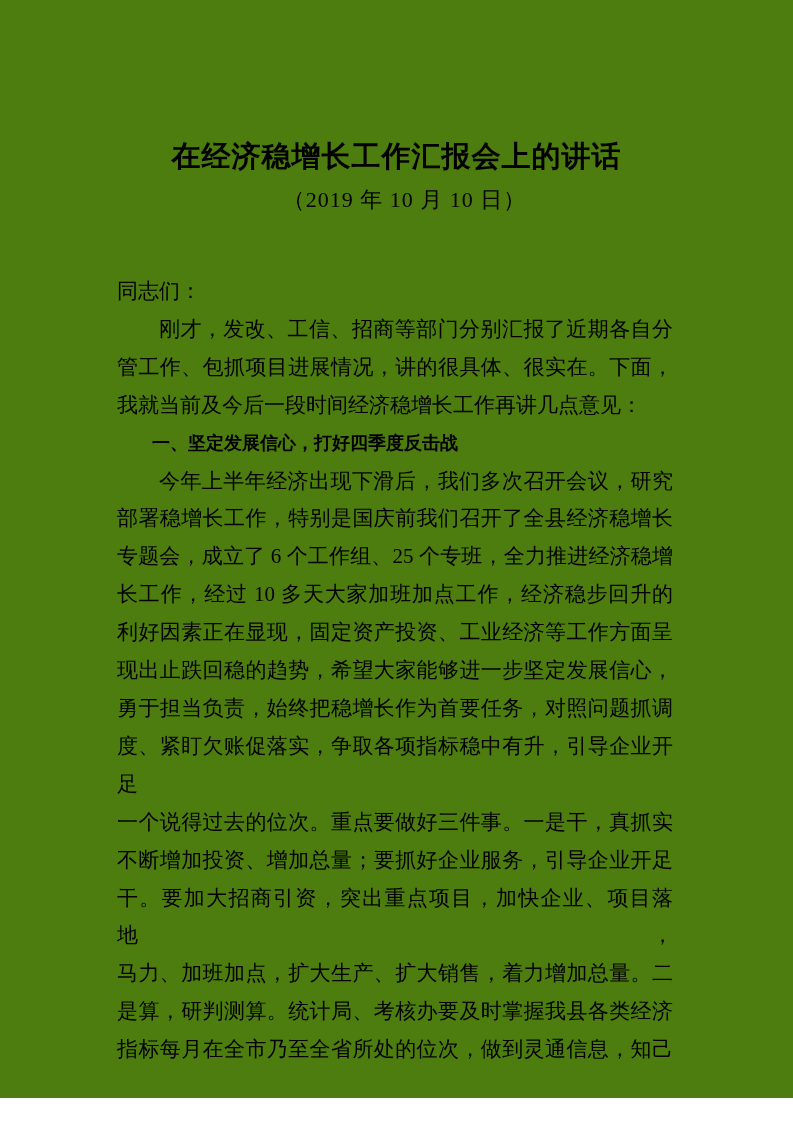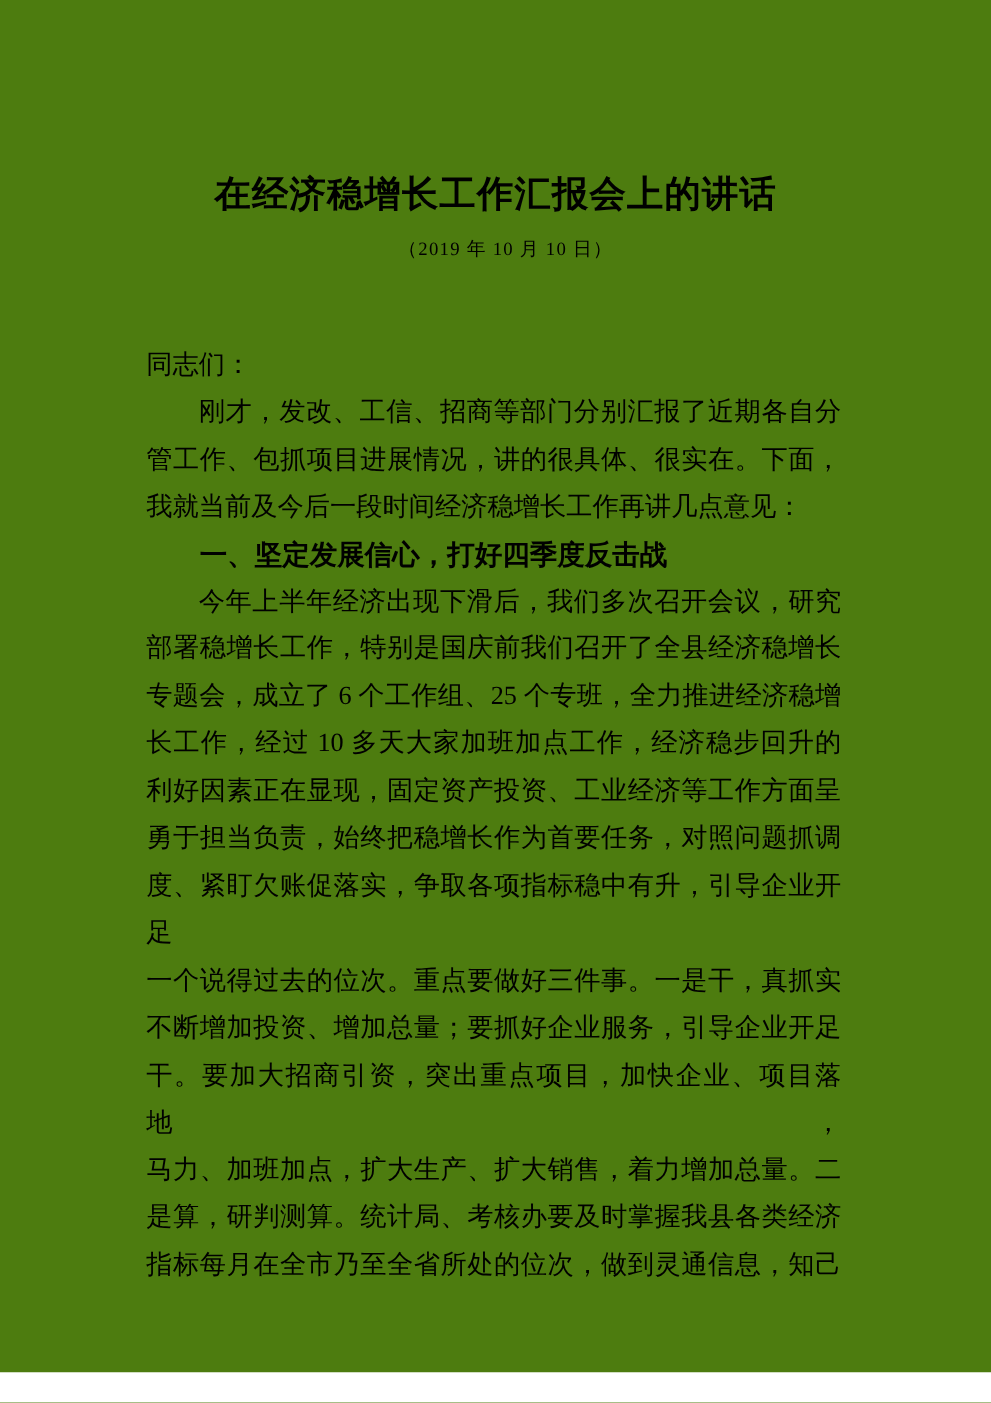--- a/index.html
+++ b/index.html
@@ -29,21 +29,21 @@
     font-family: "Liberation Serif", "DejaVu Serif", serif;
   }
   .doc-author {
     margin-top: 15px;
     font-size: 17px;
     line-height: 22px;
     letter-spacing: 5px;
   }
   .doc-date {
     margin-top: 14px;
-    font-size: 15px;
+    font-size: 22px;
     line-height: 24px;
     letter-spacing: 1px;
     margin-left: 16px;
   }
   .doc-body {
     margin: 61px 100px 0 117px;
     width: 556px;
     font-size: 21px;
     line-height: 37.9px;
   }
@@ -58,21 +58,21 @@
   .indent {
     text-indent: 2em;
   }
   .para-end {
     text-align: left;
     text-align-last: left;
   }
   .heading {
     font-family: Liberation Serif, serif;
     font-weight: bold;
-    font-size: 22px;
+    font-size: 18px;
     text-indent: 1.95em;
     text-align: left;
     text-align-last: left;
   }
 </style>
 </head>
 <body>
 
 <div class="page">
 
@@ -85,20 +85,21 @@
     <div class="line para-end">同志们：</div>
     <div class="line indent stretch">刚才，发改、工信、招商等部门分别汇报了近期各自分</div>
     <div class="line stretch">管工作、包抓项目进展情况，讲的很具体、很实在。下面，</div>
     <div class="line para-end">我就当前及今后一段时间经济稳增长工作再讲几点意见：</div>
     <div class="line heading">一、坚定发展信心，打好四季度反击战</div>
     <div class="line indent stretch">今年上半年经济出现下滑后，我们多次召开会议，研究</div>
     <div class="line stretch">部署稳增长工作，特别是国庆前我们召开了全县经济稳增长</div>
     <div class="line stretch">专题会，成立了 6 个工作组、25 个专班，全力推进经济稳增</div>
     <div class="line stretch">长工作，经过 10 多天大家加班加点工作，经济稳步回升的</div>
     <div class="line stretch">利好因素正在显现，固定资产投资、工业经济等工作方面呈</div>
+    <div class="line stretch">现出止跌回稳的趋势，希望大家能够进一步坚定发展信心，</div>
     <div class="line stretch">勇于担当负责，始终把稳增长作为首要任务，对照问题抓调</div>
     <div class="line stretch">度、紧盯欠账促落实，争取各项指标稳中有升，引导企业开足</div>
     <div class="line stretch">一个说得过去的位次。重点要做好三件事。一是干，真抓实</div>
     <div class="line stretch">不断增加投资、增加总量；要抓好企业服务，引导企业开足</div>
     <div class="line stretch">干。要加大招商引资，突出重点项目，加快企业、项目落地，</div>
     <div class="line stretch">马力、加班加点，扩大生产、扩大销售，着力增加总量。二</div>
     <div class="line stretch">是算，研判测算。统计局、考核办要及时掌握我县各类经济</div>
     <div class="line stretch">指标每月在全市乃至全省所处的位次，做到灵通信息，知己</div>
   </div>
 

